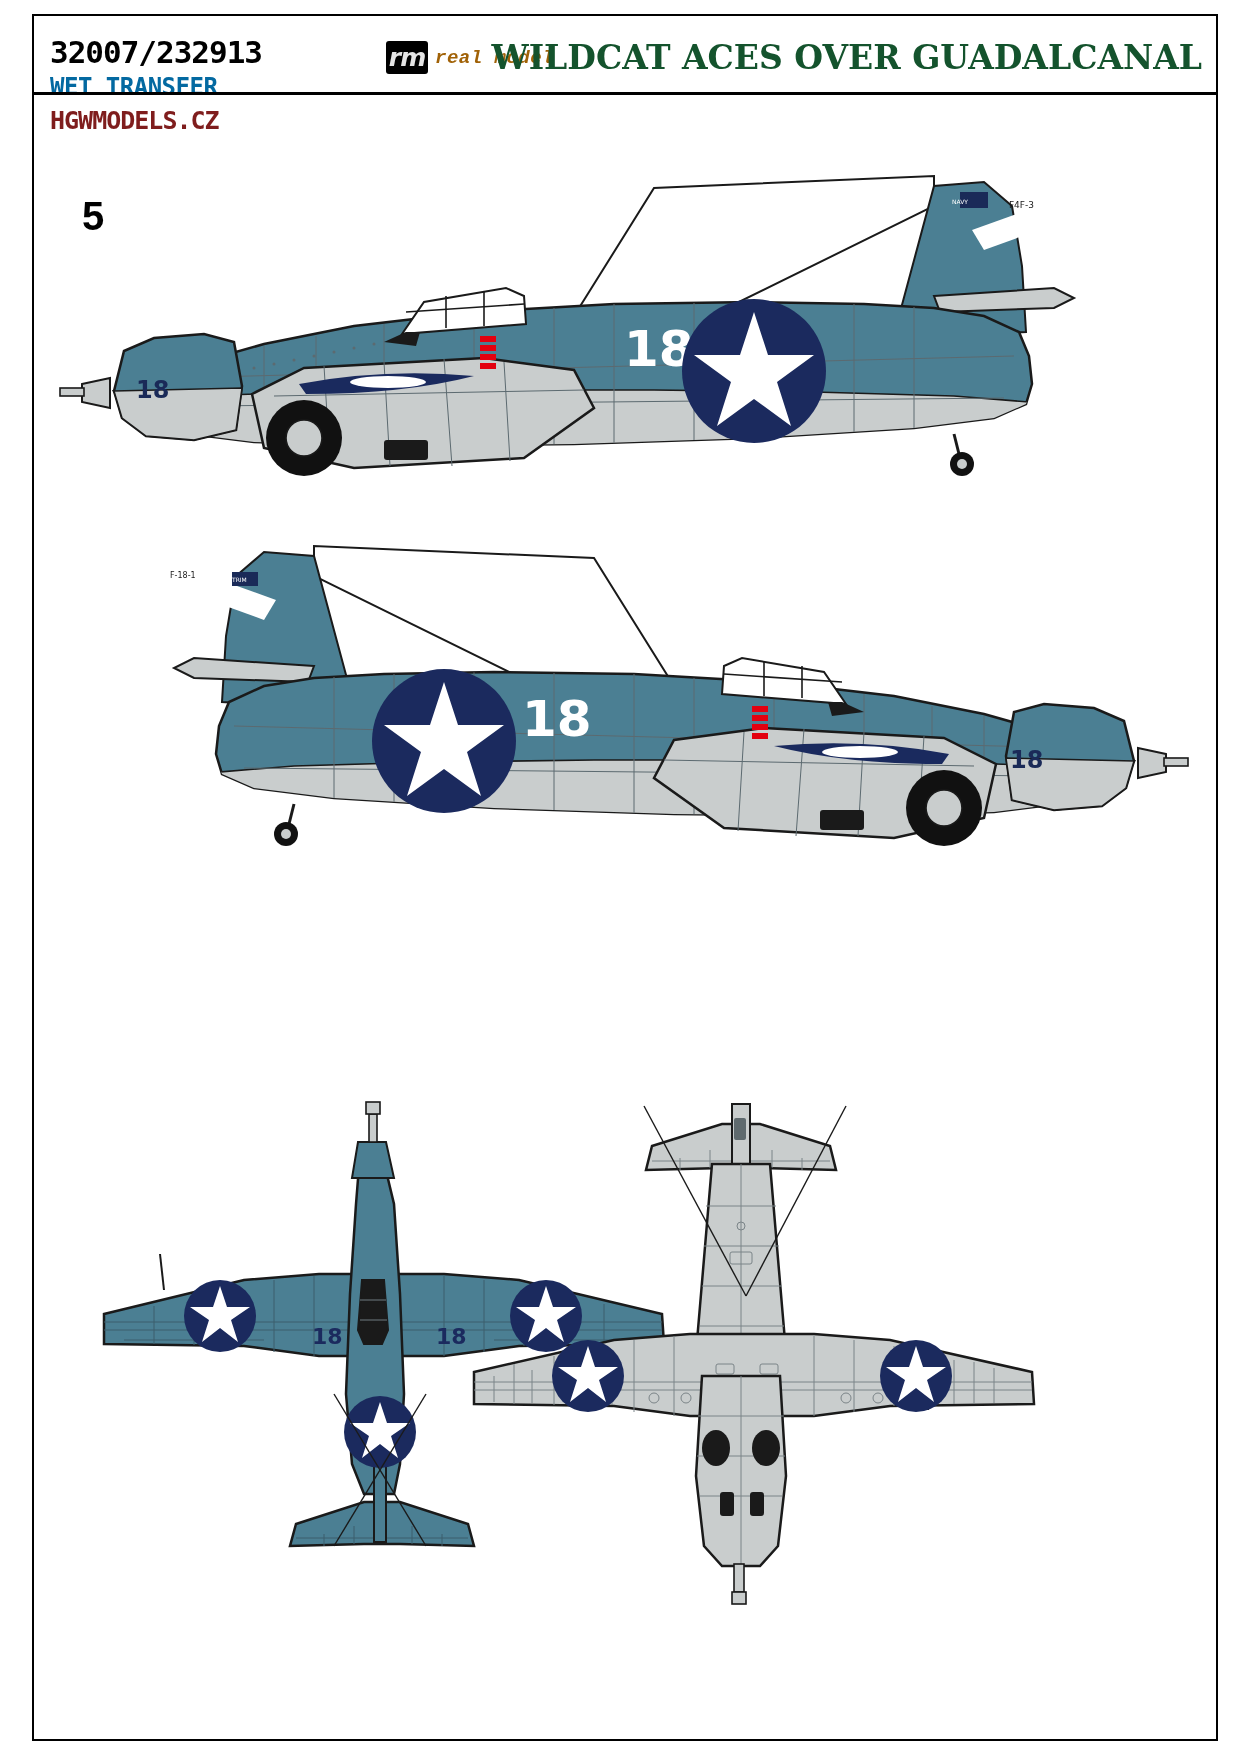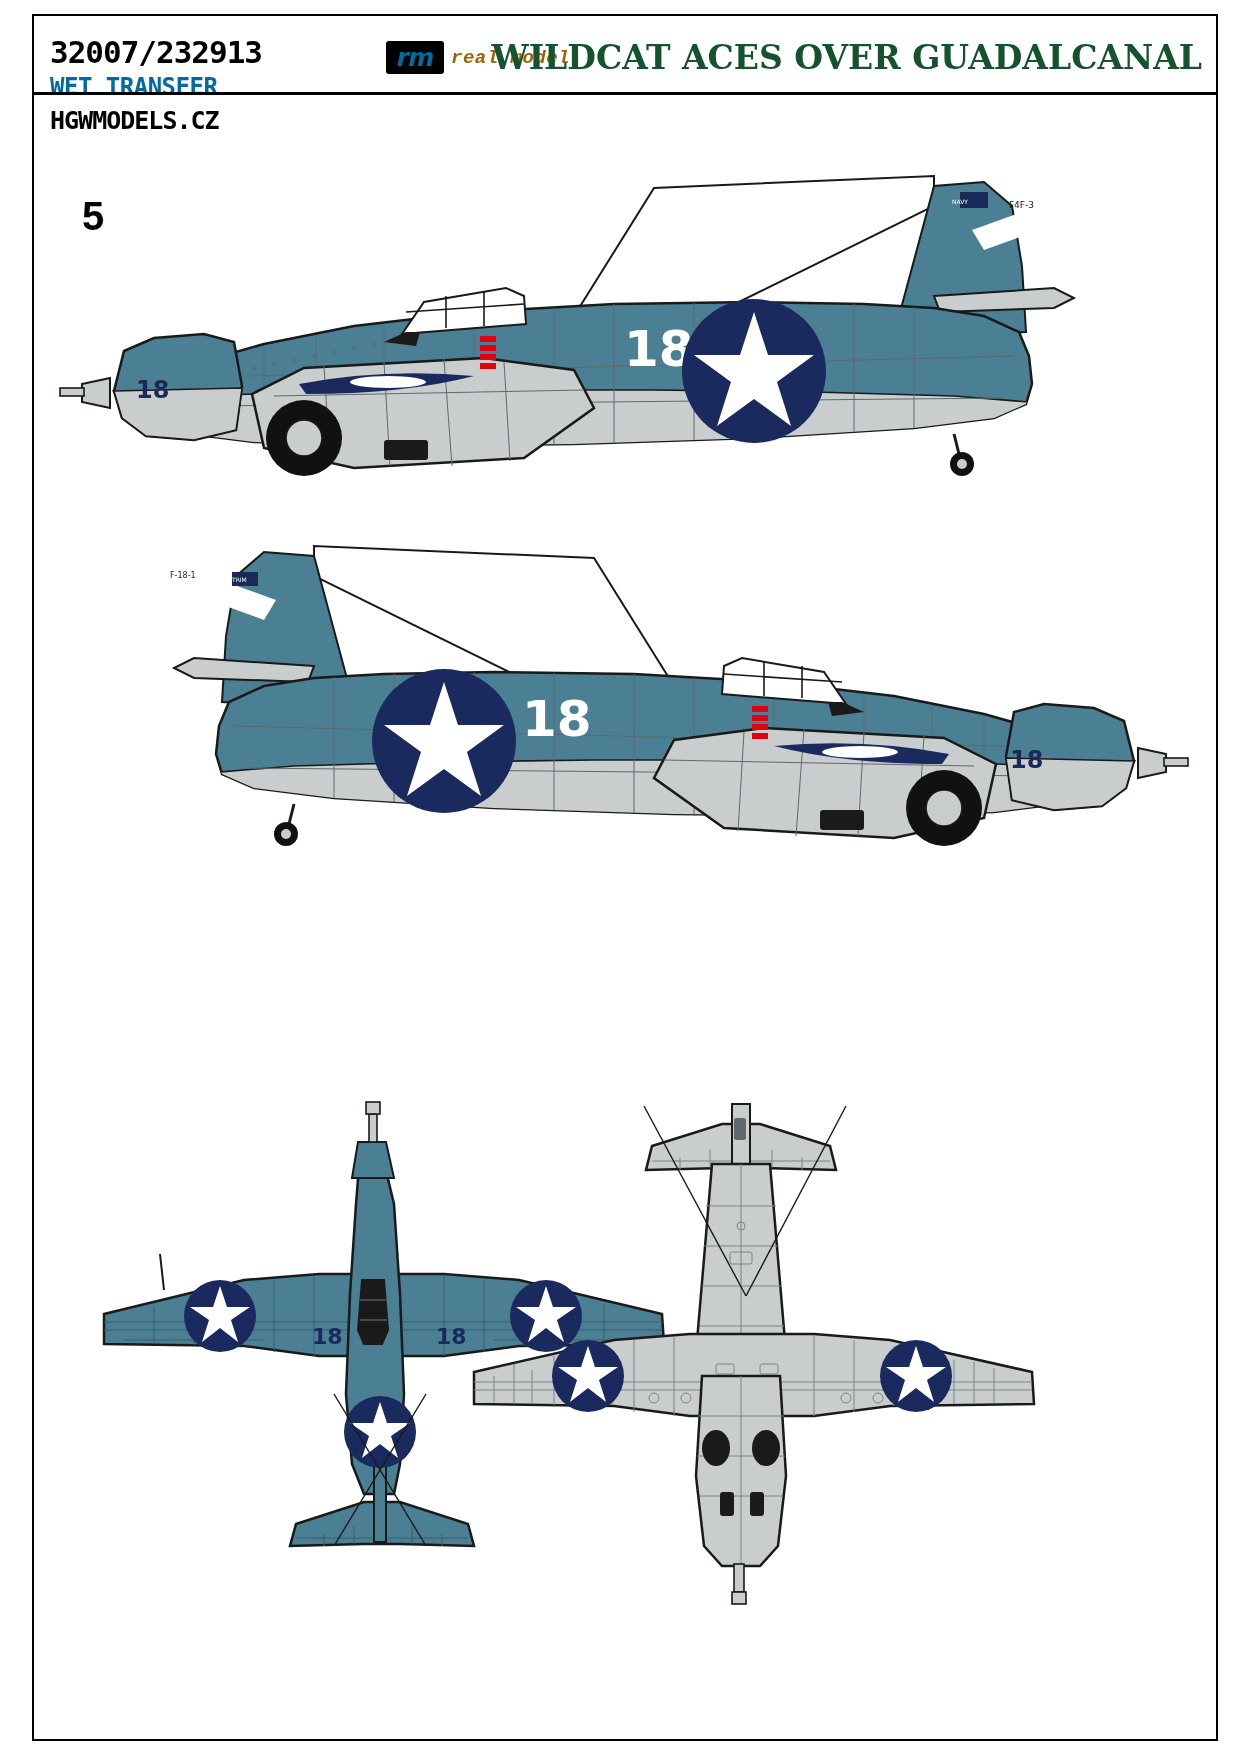--- a/index.html
+++ b/index.html
@@ -61,36 +61,36 @@
     color: #0369a1;
     letter-spacing: -0.5px;
   }
   .hgw {
     position: absolute;
     left: 16px;
     top: 90px;
     font-family: "DejaVu Sans Mono", monospace;
     font-size: 25px;
     font-weight: bold;
-    color: #000000;
+    color: #7f1d1d;
     letter-spacing: -1px;
   }
   .rm-logo {
     position: absolute;
     left: 352px;
     top: 25px;
     display: flex;
     align-items: center;
     gap: 7px;
   }
   .rm-mark {
-    width: 58px;
+    width: 42px;
     height: 33px;
     background: #000;
-    color: #0369a1;
+    color: #e5e5e5;
     font-family: "DejaVu Sans", sans-serif;
     font-weight: bold;
     font-size: 25px;
     font-style: italic;
     display: flex;
     align-items: center;
     justify-content: center;
     letter-spacing: -1px;
     border-radius: 3px;
   }

